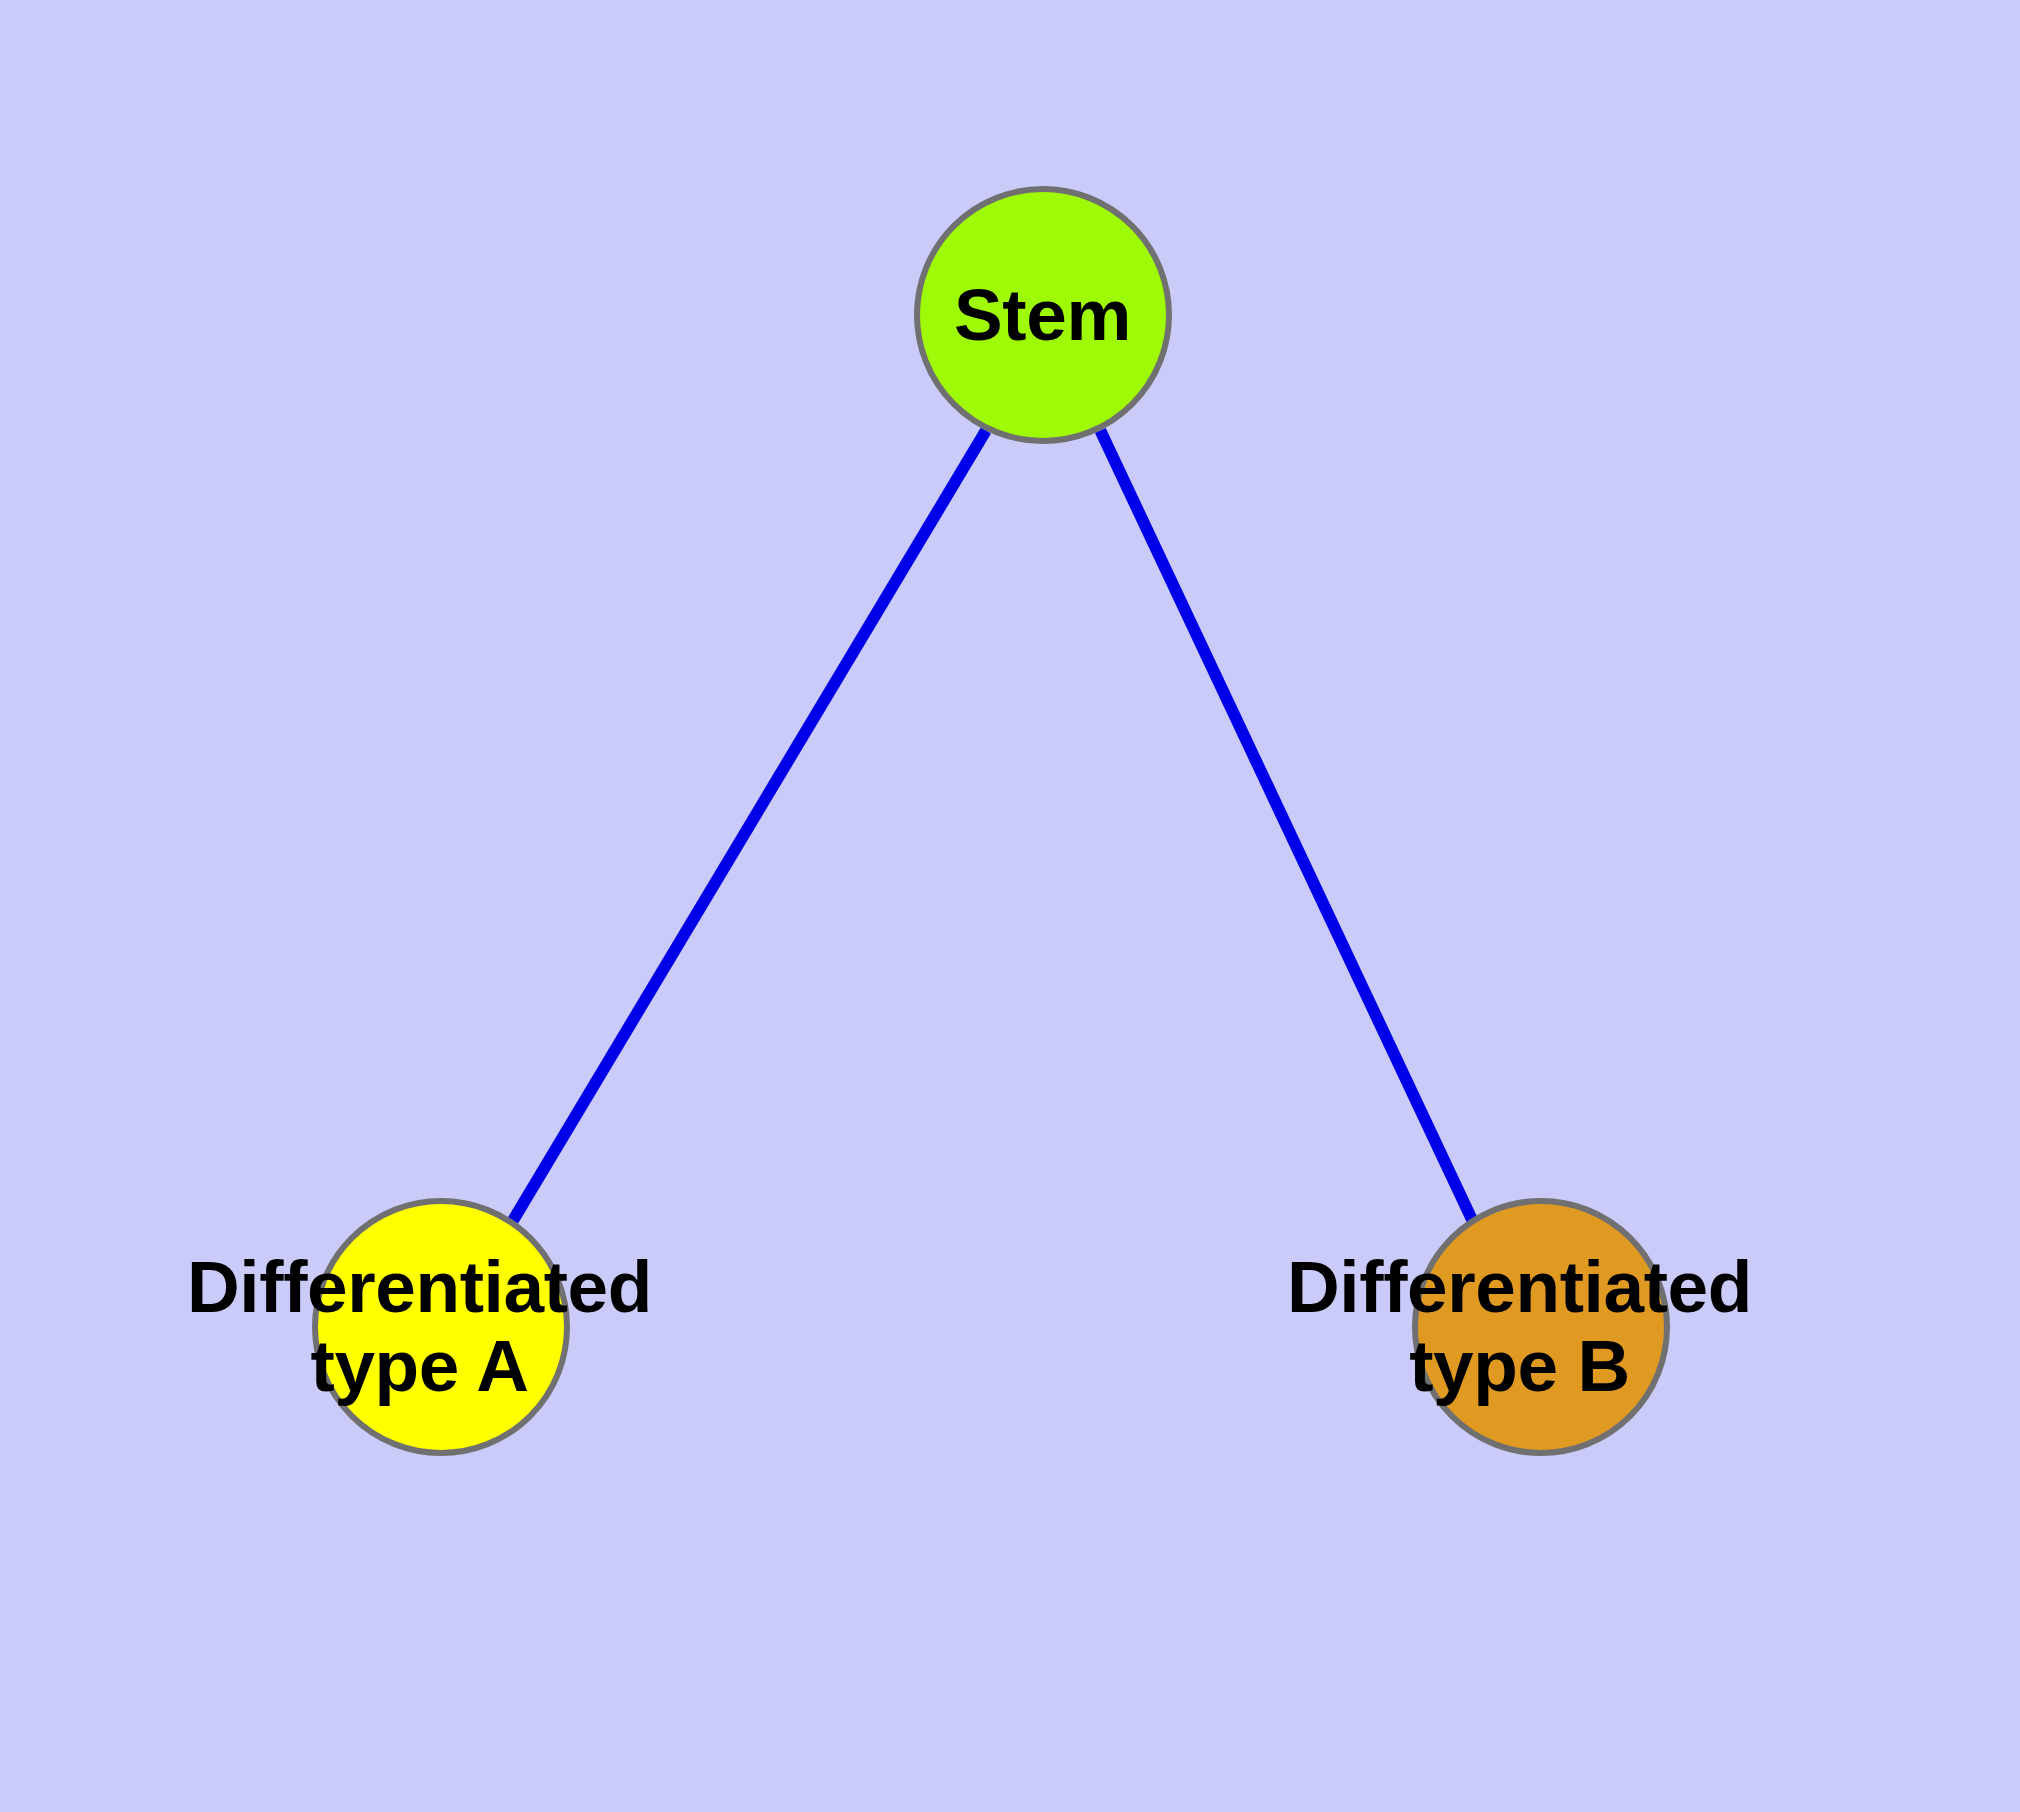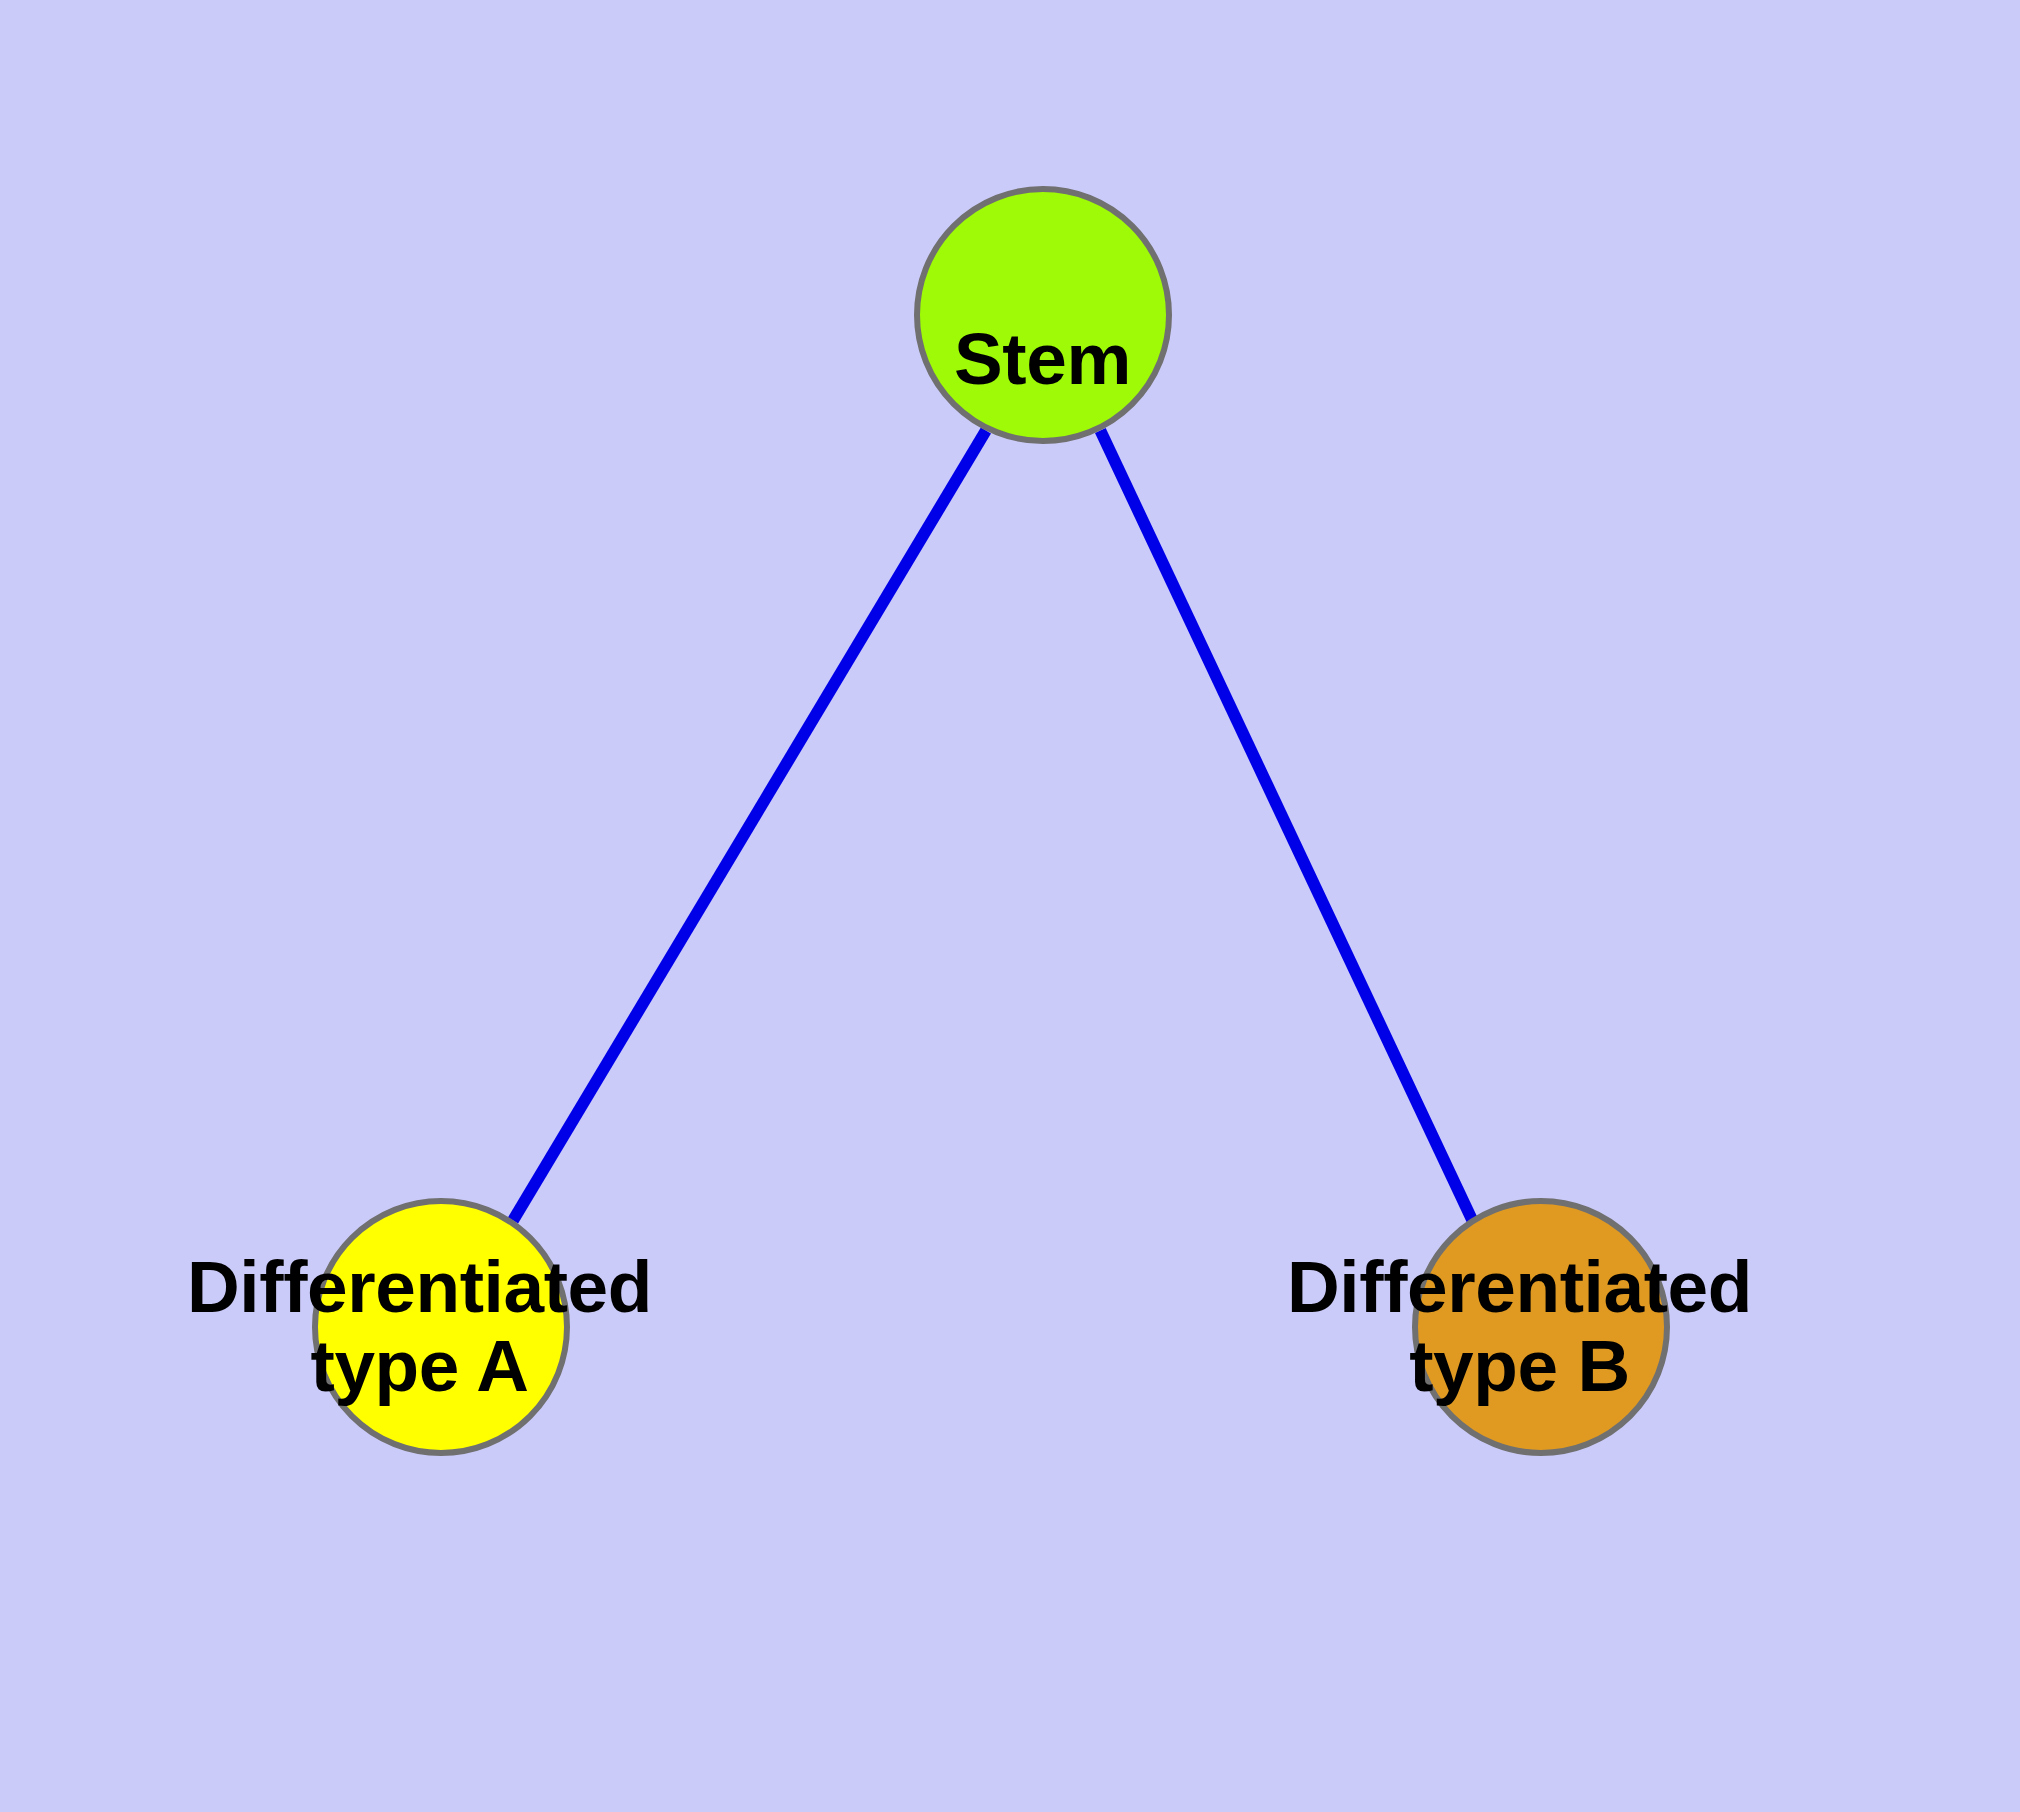--- a/index.html
+++ b/index.html
@@ -54,21 +54,21 @@
 
   <svg id="edge-layer" viewBox="0 0 2384 2138" width="2021" height="1812">
     <line stroke-linecap="butt" x1="1163" y1="508" x2="605" y2="1440" stroke="#0000e8" stroke-width="14"></line>
     <line stroke-linecap="butt" x1="1298" y1="508" x2="1737" y2="1440" stroke="#0000e8" stroke-width="14"></line>
   </svg>
 
   <div class="graph-node" style="left: 914px; top: 186px; width: 258px; height: 258px; background: rgb(158, 250, 6); border-color: rgb(112, 112, 112); border-width: 6.8px;"></div>
   <div class="graph-node" style="left: 312px; top: 1198px; width: 258px; height: 258px; background: rgb(255, 255, 0); border-color: rgb(112, 112, 112); border-width: 6.8px;"></div>
   <div class="graph-node" style="left: 1412px; top: 1198px; width: 258px; height: 258px; background: rgb(224, 154, 34); border-color: rgb(112, 112, 112); border-width: 6.8px;"></div>
 
-  <div class="node-label" style="font-size: 73px; width: 1187px; left: 449px; top: 276px; margin-top: 44px;">
+  <div class="node-label" style="font-size: 73px; width: 1187px; left: 449px; top: 276px;">
     <span class="label-line">Stem</span>
   </div>
 
   <div class="node-label" style="font-size: 73px; width: 1187px; left: -174px; top: 1248px;">
     <span class="label-line">Differentiated</span>
     <span class="label-line">type A</span>
   </div>
 
   <div class="node-label" style="font-size: 73px; width: 1187px; left: 926px; top: 1248px;">
     <span class="label-line">Differentiated</span>

